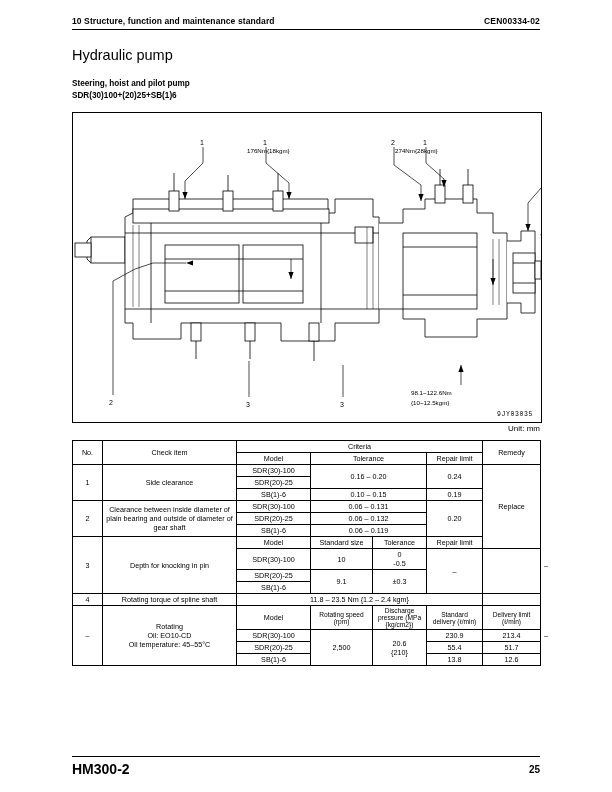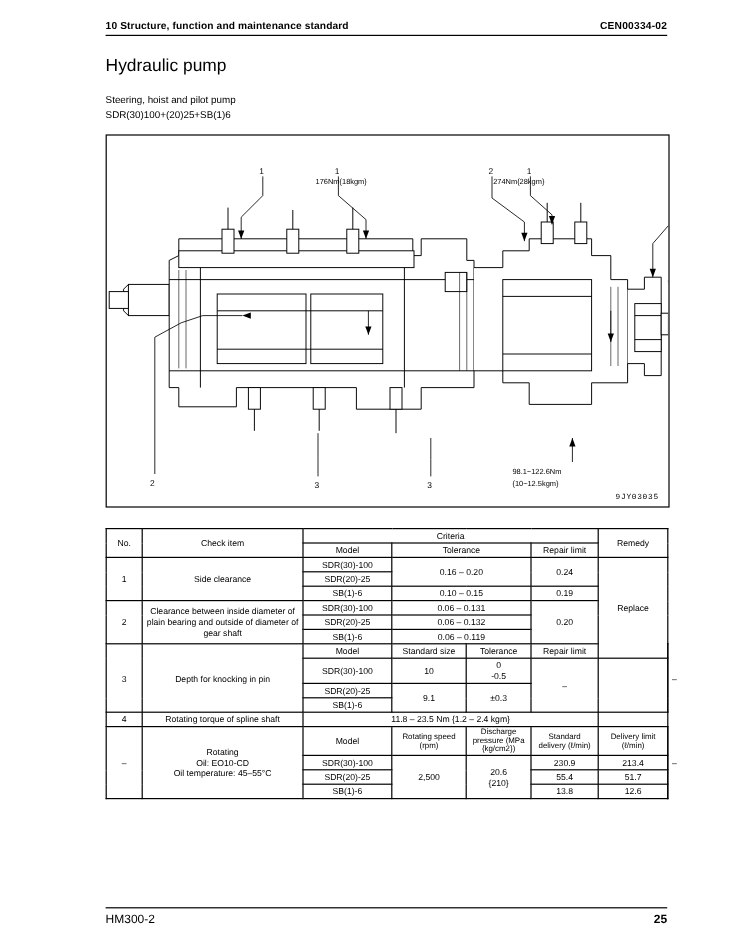--- a/index.html
+++ b/index.html
@@ -10,21 +10,21 @@
     width: 612px;
     height: 792px;
     background: #ffffff;
     font-family: "Liberation Sans", sans-serif;
     color: #000000;
     position: relative;
     overflow: hidden;
   }
   .page {
     position: absolute;
-    left: 16px; top: 0;
+    left: 0; top: 0;
     width: 592px; height: 792px;
   }
 
   
   .header {
     position: absolute;
     left: 72px; top: 16px; width: 468px;
     display: flex;
     justify-content: space-between;
     align-items: flex-end;
@@ -40,21 +40,21 @@
   .title {
     position: absolute;
     left: 72px; top: 47px;
     font-size: 14.5px;
     font-weight: normal;
   }
   .subtitle {
     position: absolute;
     left: 72px; top: 78px;
     font-size: 8.2px;
-    font-weight: normal;
+    font-weight: bold;
     line-height: 11.5px;
   }
 
   
   .figure {
     position: absolute;
     left: 72px; top: 112px;
     width: 468px; height: 309px;
     border: 0.9px solid #000;
     background: #fff;
@@ -102,21 +102,21 @@
   
   .footer {
     position: absolute;
     left: 72px; top: 756px; width: 468px;
     display: flex;
     justify-content: space-between;
     align-items: center;
     border-top: 1.6px solid #000;
     padding-top: 4px;
   }
-  .footer .model { font-size: 10px; font-weight: normal; }
+  .footer .model { font-size: 14px; font-weight: bold; }
   .footer .pageno { font-size: 10px; font-weight: bold; }
 
   
   .ftxt { font-family: "Liberation Sans", sans-serif; font-size: 6.2px; }
   .fnum { font-family: "Liberation Sans", sans-serif; font-size: 7px; }
 </style>
 </head>
 <body>
 
 <div class="page">
@@ -253,20 +253,21 @@
       <g class="ftxt" fill="#000">
         <text x="174" y="40">176Nm{18kgm}</text>
         <text x="322" y="40">274Nm{28kgm}</text>
         <text x="338" y="282">98.1~122.6Nm</text>
         <text x="338" y="292">{10~12.5kgm}</text>
       </g>
     </svg>
     <div class="fig-code">9JY03035</div>
   </div>
 
+  <div class="unit-line">Unit: mm</div>
 
   <table class="spec">
     <colgroup>
       <col style="width:30px">
       <col style="width:134px">
       <col style="width:74px">
       <col style="width:62px">
       <col style="width:54px">
       <col style="width:56px">
       <col style="width:58px">

